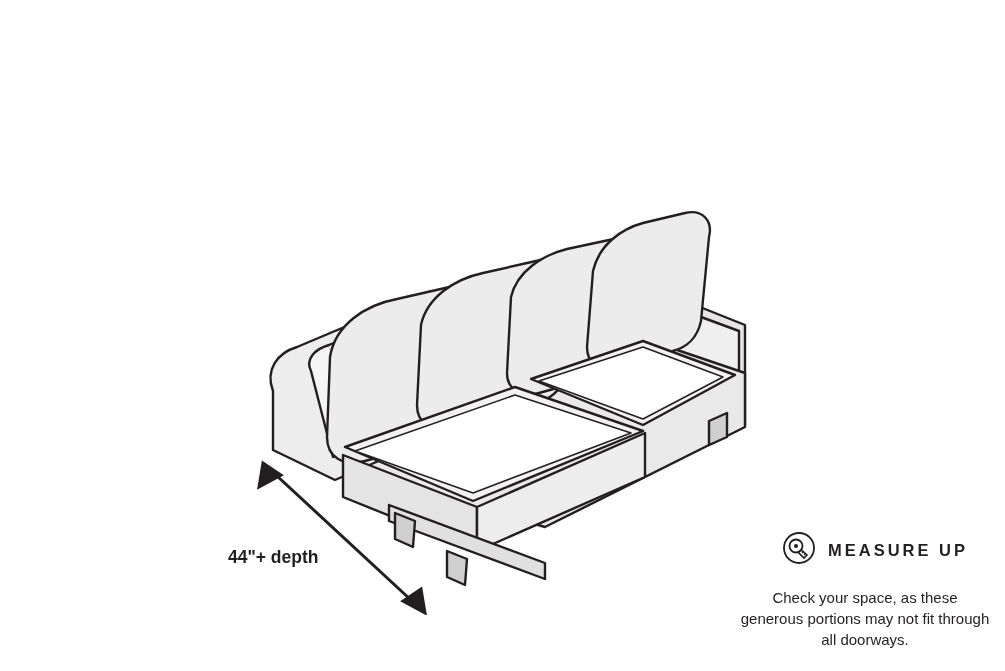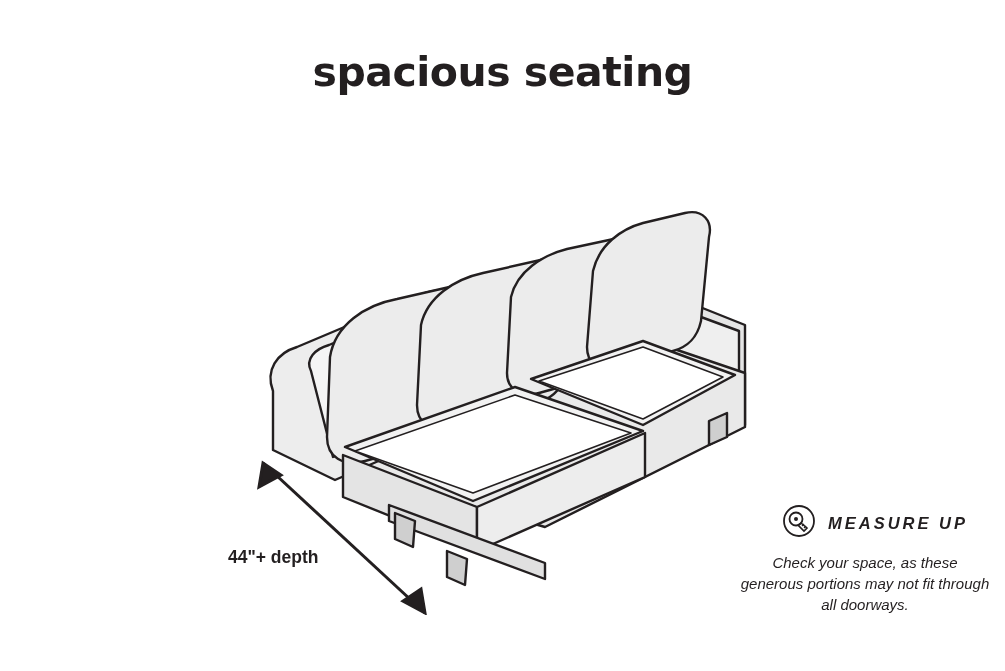--- a/index.html
+++ b/index.html
@@ -56,54 +56,52 @@
     left: 228px;
     top: 547px;
     font-size: 17.5px;
     font-weight: bold;
     color: #231f20;
     font-family: "Liberation Sans", sans-serif;
   }
   .measure-block {
     position: absolute;
     left: 740px;
-    top: 504px;
+    top: 531px;
     width: 250px;
-    font-style: italic;
   }
   .measure-head {
     display: flex;
     align-items: center;
     gap: 12px;
     justify-content: flex-start;
     padding-left: 42px;
   }
   .measure-title {
     font-size: 16.5px;
     font-weight: bold;
     letter-spacing: 3px;
     color: #231f20;
     font-family: "Liberation Sans", sans-serif;
   }
   .measure-note {
-    margin-top: 10px;
+    margin-top: 18px;
     text-align: center;
     font-size: 15px;
     line-height: 21px;
     color: #231f20;
     width: 250px;
     font-family: "Liberation Sans", sans-serif;
   }
 </style>
 </head>
 <body>
 
 <div id="page">
 
-  <div class="headline">spacious seating</div>
 
 
   <div class="illustration">
     <svg viewBox="0 0 580 440" width="580" height="440" xmlns="http://www.w3.org/2000/svg">
       <g fill="#ebebeb" stroke="#231f20" stroke-width="2.4" stroke-linejoin="round" stroke-linecap="round">
 
         <path d="M455 120 L530 150 L530 250 L500 262 L455 235 Z" fill="#e5e5e5"></path>
 
         <path d="M448 128 L524 156 L524 246 L470 232 L448 205 Z" fill="#efefef"></path>
 

